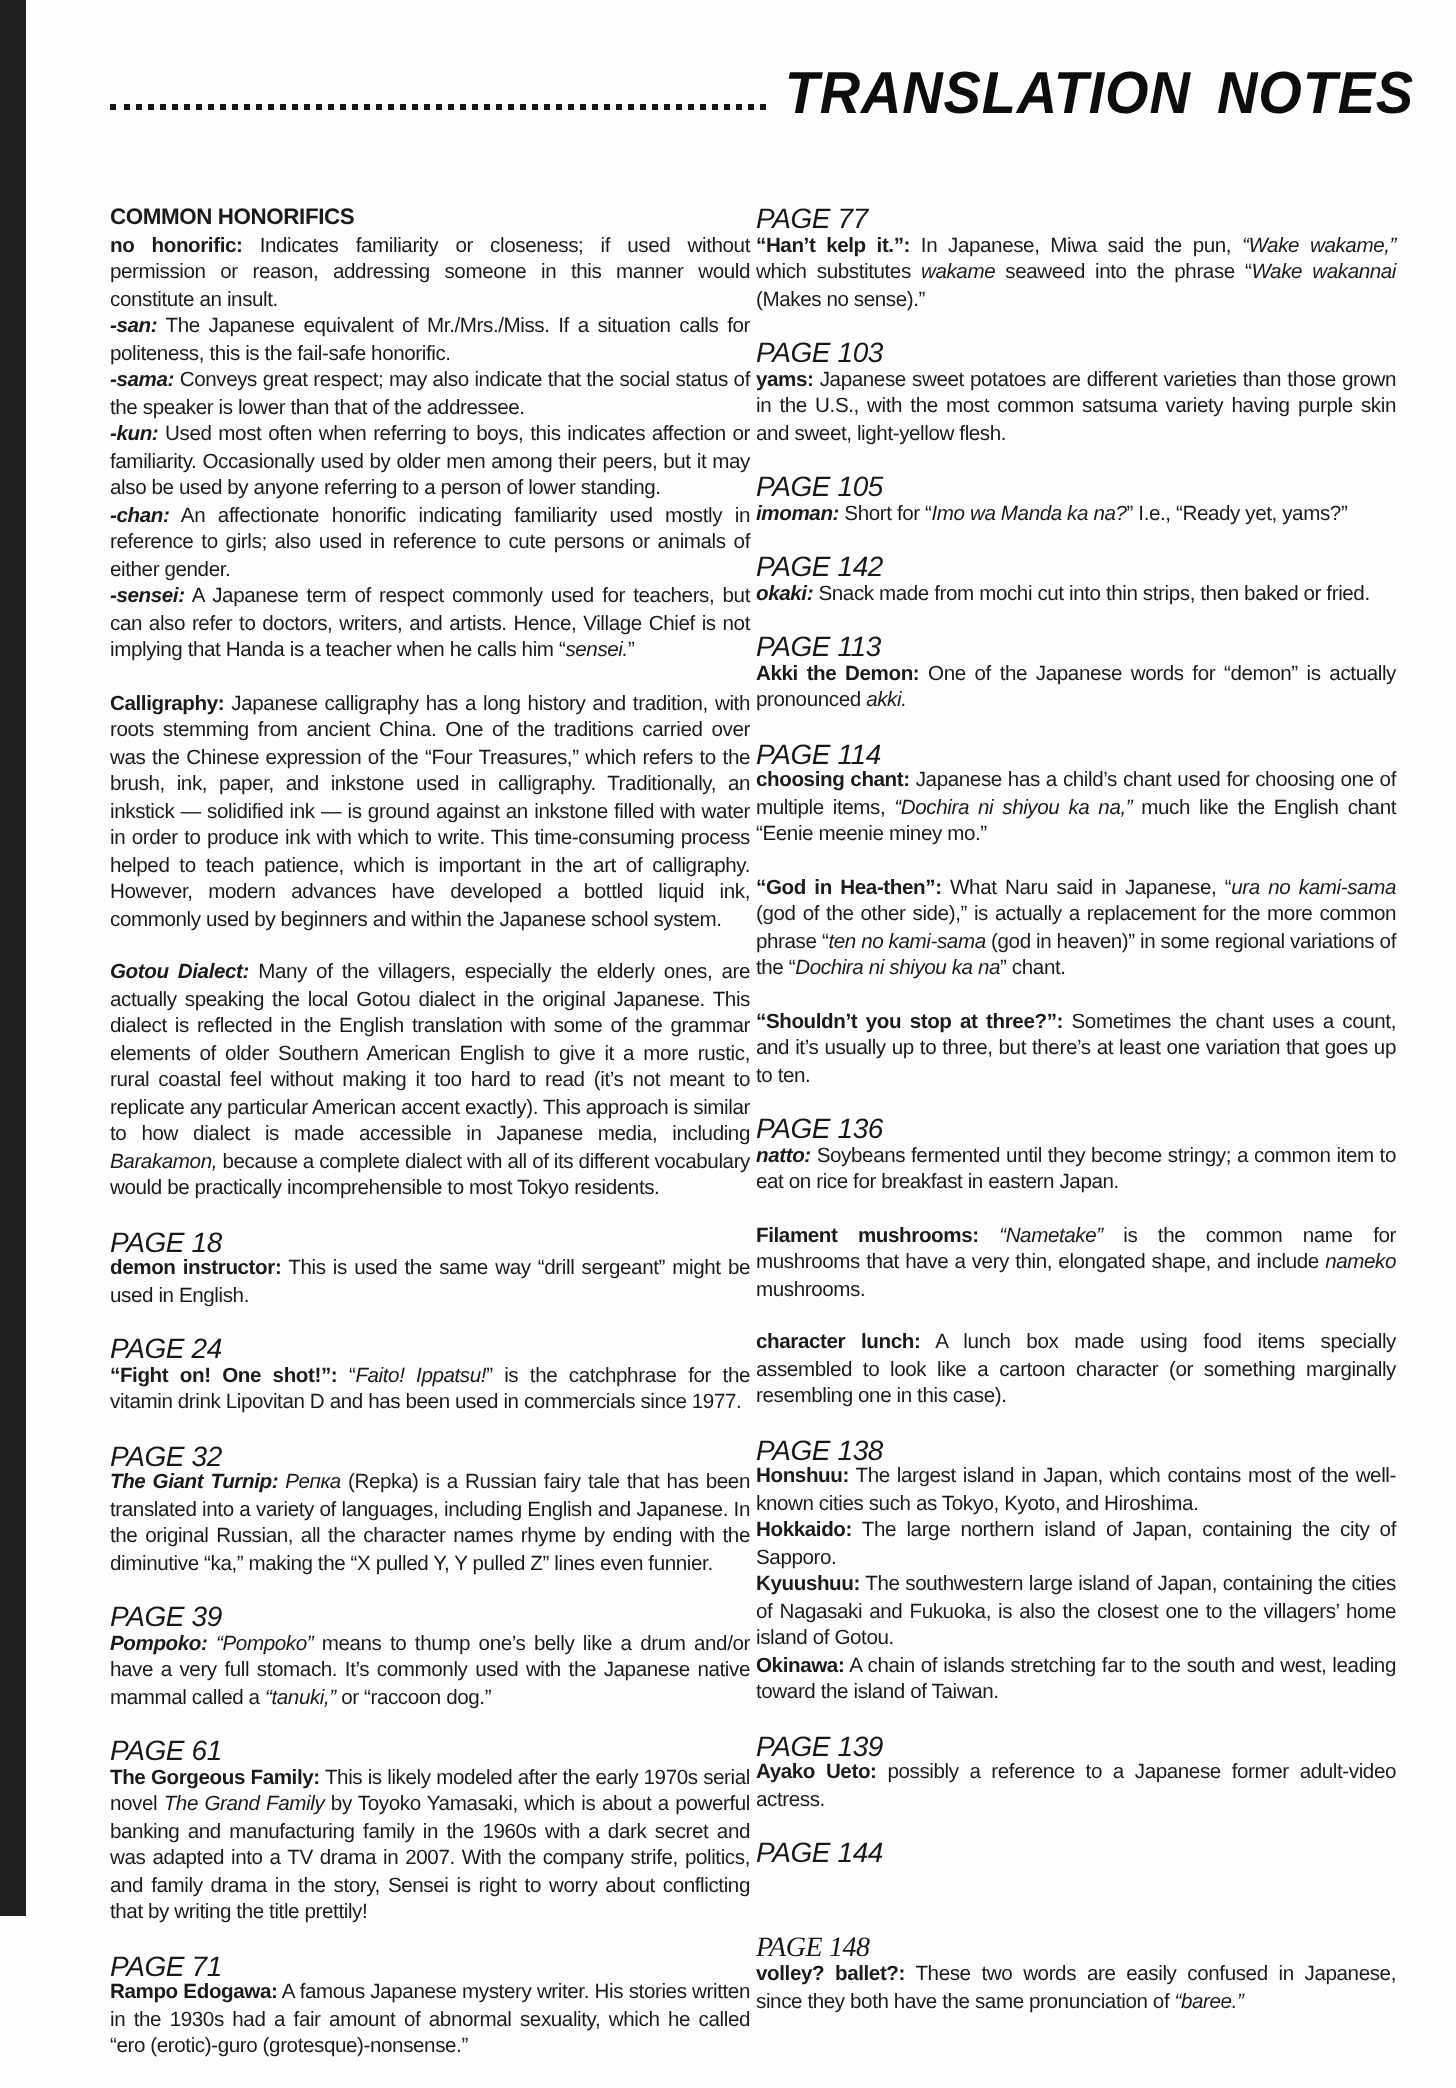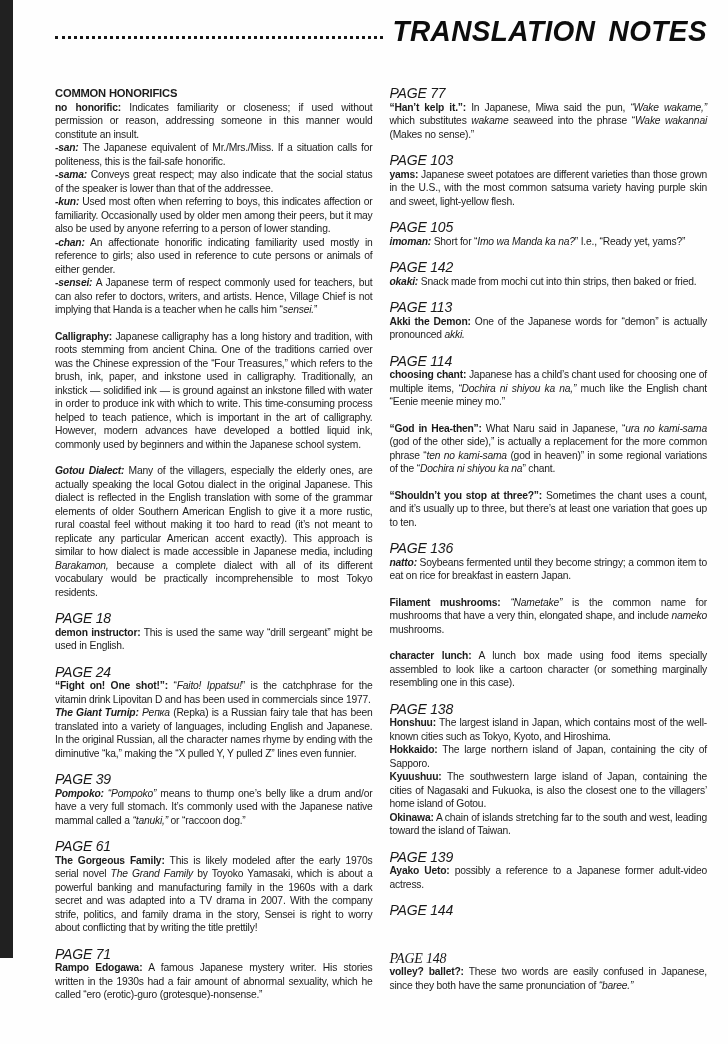--- a/index.html
+++ b/index.html
@@ -2,31 +2,31 @@
 <html><head>
 <meta charset="utf-8">
 <style>
   html,body { margin:0; padding:0; }
   body {
     width:728px; height:1044px; position:relative; overflow:hidden;
     background:#fefefe; color:#1b1b1b;
     font-family:"Liberation Sans", sans-serif;
   }
   .scan-edge { position:absolute; left:0; top:0; width:13px; height:958px; background:#212121; }
-  .sheet { position:absolute; left:55px; top:16px; width:652px; }
+  .sheet { position:absolute; left:55px; top:32px; width:652px; }
 
   .masthead { display:flex; align-items:flex-end; margin-bottom:6px; }
   .leader { flex:1; border-bottom:3px dotted #171717; margin:0 9px 9px 0; }
   .title {
     font-size:28px; font-weight:bold; font-style:italic;
     letter-spacing:.4px; word-spacing:5px; white-space:nowrap;
     transform:scaleY(1.06); transform-origin:bottom right; color:#0d0d0d;
   }
 
-  .cols { display:flex; gap:17px;margin-top:39px; }
+  .cols { display:flex; gap:3px;margin-top:39px; }
   .col { width:320px; }
 
   .heading { font-weight:bold; font-size:11.2px; line-height:13.5px; letter-spacing:-.2px; }
   .page-label { font-style:italic; font-size:14px; line-height:13.5px; margin-top:13px; letter-spacing:-.2px; color:#181818; }
   .page-label.gap2 { margin-top:34px;font-family:Liberation Serif, serif; }
   .note { margin:0; text-align:justify; font-size:10.3px; line-height:13.5px; letter-spacing:-.2px; }
   .note.spaced { margin-top:13px; }
   .term { font-weight:bold; }
   .it { font-style:italic; }
   .col > :first-child { margin-top:0; }
@@ -49,20 +49,21 @@
         <p class="note"><strong class="term it">-sama:</strong><span> Conveys great respect; may also indicate that the social status of the speaker is lower than that of the addressee.</span></p>
         <p class="note"><strong class="term it">-kun:</strong><span> Used most often when referring to boys, this indicates affection or familiarity. Occasionally used by older men among their peers, but it may also be used by anyone referring to a person of lower standing.</span></p>
         <p class="note"><strong class="term it">-chan:</strong><span> An affectionate honorific indicating familiarity used mostly in reference to girls; also used in reference to cute persons or animals of either gender.</span></p>
         <p class="note"><strong class="term it">-sensei:</strong><span> A Japanese term of respect commonly used for teachers, but can also refer to doctors, writers, and artists. Hence, Village Chief is not implying that Handa is a teacher when he calls him “</span><span class="it">sensei.</span><span>”</span></p>
         <p class="note spaced"><strong class="term">Calligraphy:</strong><span> Japanese calligraphy has a long history and tradition, with roots stemming from ancient China. One of the traditions carried over was the Chinese expression of the “Four Treasures,” which refers to the brush, ink, paper, and inkstone used in calligraphy. Traditionally, an inkstick — solidified ink — is ground against an inkstone filled with water in order to produce ink with which to write. This time-consuming process helped to teach patience, which is important in the art of calligraphy. However, modern advances have developed a bottled liquid ink, commonly used by beginners and within the Japanese school system.</span></p>
         <p class="note spaced"><strong class="term it">Gotou Dialect:</strong><span> Many of the villagers, especially the elderly ones, are actually speaking the local Gotou dialect in the original Japanese. This dialect is reflected in the English translation with some of the grammar elements of older Southern American English to give it a more rustic, rural coastal feel without making it too hard to read (it’s not meant to replicate any particular American accent exactly). This approach is similar to how dialect is made accessible in Japanese media, including </span><span class="it">Barakamon,</span><span> because a complete dialect with all of its different vocabulary would be practically incomprehensible to most Tokyo residents.</span></p>
         <div class="page-label">PAGE 18</div>
         <p class="note"><strong class="term">demon instructor:</strong><span> This is used the same way “drill sergeant” might be used in English.</span></p>
         <div class="page-label">PAGE 24</div>
         <p class="note"><strong class="term">“Fight on!  One shot!”:</strong><span> “</span><span class="it">Faito!  Ippatsu!</span><span>” is the catchphrase for the vitamin drink Lipovitan D and has been used in commercials since 1977.</span></p>
+        <div class="page-label">PAGE 32</div>
         <p class="note"><strong class="term it">The Giant Turnip:</strong><span> </span><span class="it">Репка</span><span> (Repka) is a Russian fairy tale that has been translated into a variety of languages, including English and Japanese. In the original Russian, all the character names rhyme by ending with the diminutive “ka,” making the “X pulled Y, Y pulled Z” lines even funnier.</span></p>
         <div class="page-label">PAGE 39</div>
         <p class="note"><strong class="term it">Pompoko:</strong><span> </span><span class="it">“Pompoko”</span><span> means to thump one’s belly like a drum and/or have a very full stomach. It’s commonly used with the Japanese native mammal called a </span><span class="it">“tanuki,”</span><span> or “raccoon dog.”</span></p>
         <div class="page-label">PAGE 61</div>
         <p class="note"><strong class="term">The Gorgeous Family:</strong><span> This is likely modeled after the early 1970s serial novel </span><span class="it">The Grand Family</span><span> by Toyoko Yamasaki, which is about a powerful banking and manufacturing family in the 1960s with a dark secret and was adapted into a TV drama in 2007. With the company strife, politics, and family drama in the story, Sensei is right to worry about conflicting that by writing the title prettily!</span></p>
         <div class="page-label">PAGE 71</div>
         <p class="note"><strong class="term">Rampo Edogawa:</strong><span> A famous Japanese mystery writer. His stories written in the 1930s had a fair amount of abnormal sexuality, which he called “ero (erotic)-guro (grotesque)-nonsense.”</span></p>
       </div>
     <div class="col">
         <div class="page-label">PAGE 77</div>

